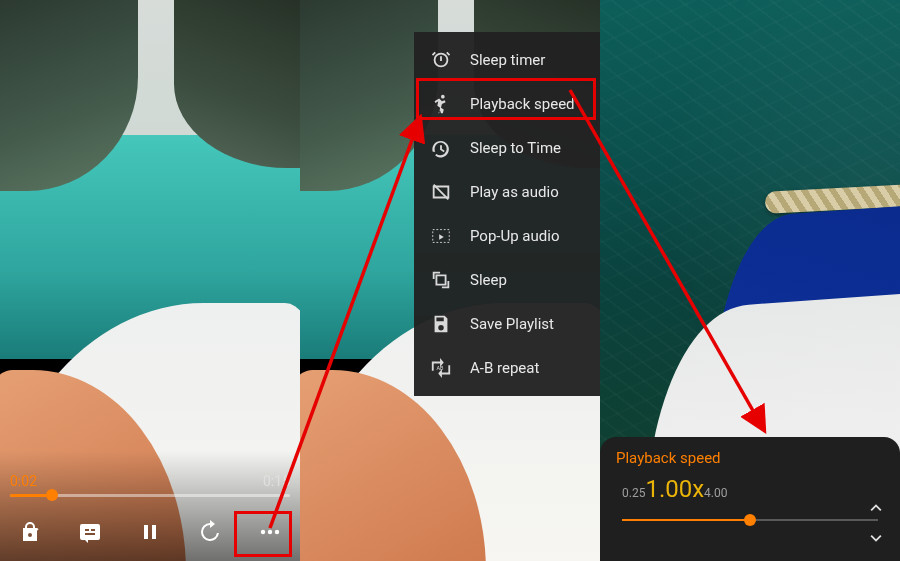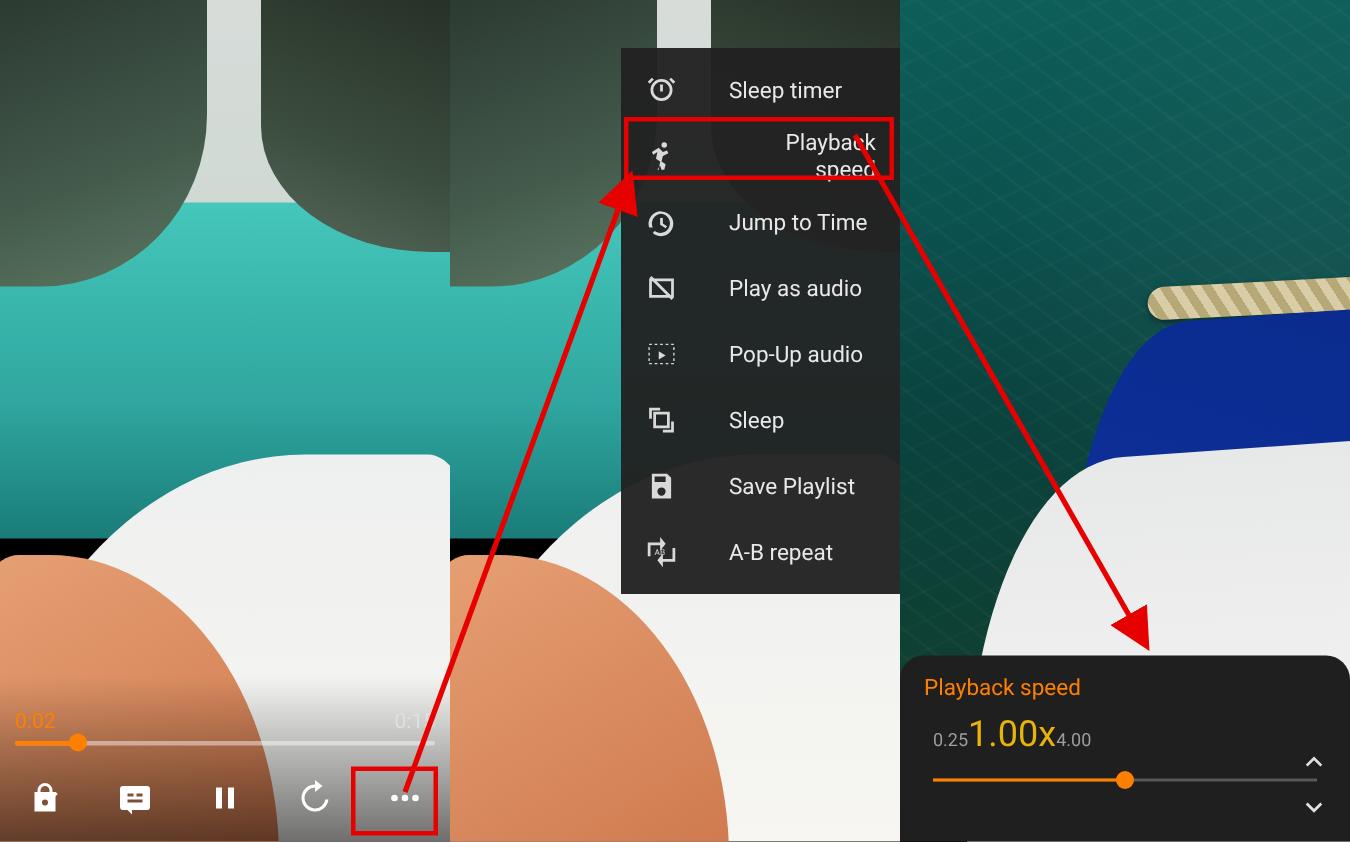--- a/index.html
+++ b/index.html
@@ -48,21 +48,21 @@
     .p1-btn svg { width:24px; height:24px; fill:#fff; display:block; }
     .p1-btn { width:46px; height:46px; display:flex; align-items:center;
       justify-content:center; cursor:pointer; }
 
     .hl-red   { position:absolute; border:3px solid #e60000; pointer-events:none; }
     .arrow    { position:absolute; pointer-events:none; }
 
     
     .menu { position:absolute; right:0; top:32px; width:186px;
       background: rgba(33,33,33,0.96); padding:6px 0; }
-    .menu-row { height:44px; display:flex; align-items:center; gap:34px;
+    .menu-row { height:44px; display:flex; align-items:center; gap:18px;
       color:#e8e8e8; font-size:15px; padding:0 16px; cursor:pointer;text-align:right; }
     .menu-row svg { width:22px; height:22px; fill:#d9d9d9; flex:0 0 22px; }
 
     
     .p3-bg-water{ position:absolute; inset:0;
       background: linear-gradient(180deg,#0d5e5a 0%, #0b504d 28%, #0a423e 50%, #123e29 100%); }
     .p3-texture { position:absolute; inset:0; opacity:.35;
       background:
         repeating-linear-gradient(38deg, rgba(255,255,255,.08) 0 2px, transparent 2px 14px),
         repeating-linear-gradient(-25deg, rgba(255,255,255,.05) 0 2px, transparent 2px 18px),
@@ -174,21 +174,21 @@
       <svg viewBox="0 0 24 24">
           <circle cx="14" cy="4" r="2"></circle>
           <path d="M10 22l1-6-3-2 1-5-3 2-1-2 5-3 3 3 3-1 1 2-4 2-1 4 3 2-1 4h-2l-1-3-2 3z"></path>
         </svg>
       <span>Playback speed</span>
     </div>
     <div class="menu-row">
       <svg viewBox="0 0 24 24">
           <path d="M12 6a7 7 0 0 0-6.3 10H3a9 9 0 1 1 2.6 4l1.4-1.4A7 7 0 1 0 12 6zm-1 3h2v4l3 2-1 1.6-4-2.6V9z"></path>
         </svg>
-      <span>Jump to Time</span>
+      <span>Sleep to Time</span>
     </div>
     <div class="menu-row">
       <svg viewBox="0 0 24 24">
           <path d="M3 5h18v14H3V5zm2 2v10h14V7H5z"></path>
           <path d="M4 4l16 16" stroke="#d9d9d9" stroke-width="2" fill="none"></path>
         </svg>
       <span>Play as audio</span>
     </div>
     <div class="menu-row">
       <svg viewBox="0 0 24 24">

